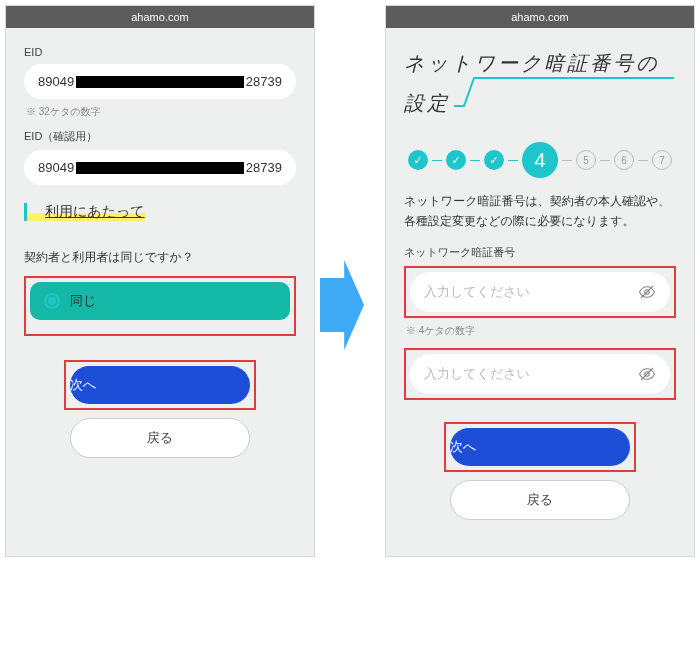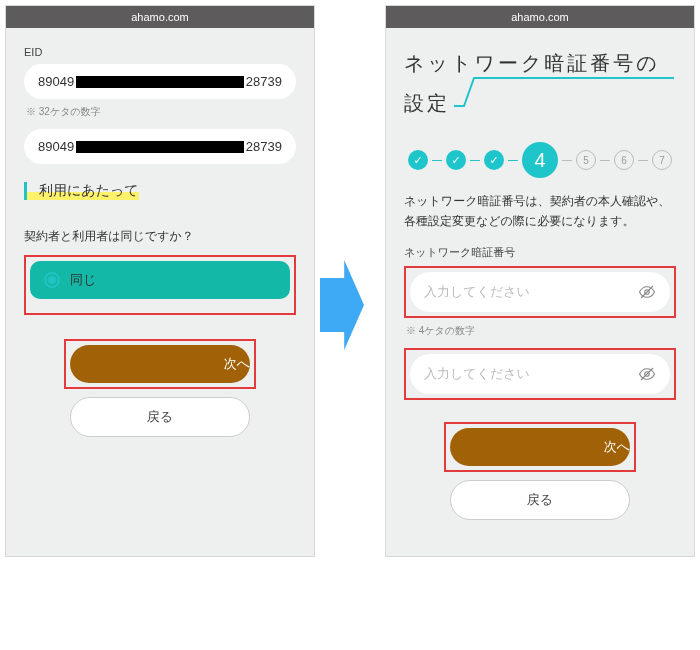--- a/index.html
+++ b/index.html
@@ -42,21 +42,21 @@
     }
     .note { font-size: 10px; color: #888; margin: 6px 2px 10px; }
 
     .section-title {
       font-size: 14px; color: #333; margin: 18px 0 12px;
       position: relative;
     }
     .section-title.hl {
       display: inline-block;
       background: linear-gradient(transparent 55%, #fff26b 55%);
-      border-left: 3px solid #20c4c4; padding-left: 12px;
+      border-left: 3px solid #20c4c4; padding-left: 18px; text-decoration: underline;
     }
     .question { font-size: 12px; color: #333; margin: 16px 0 10px; }
 
     .radio-group {
       background: #14b8a6; border-radius: 10px; padding: 10px 14px;
       display: flex; align-items: center; gap: 10px;
       margin-bottom: 10px;
     }
     .radio {
       width: 16px; height: 16px; border-radius: 50%;
@@ -66,34 +66,34 @@
     .radio.sel::after {
       content: ''; position: absolute; width: 8px; height: 8px;
       background: #20c4c4; border-radius: 50%; left: 2px; top: 2px;
     }
     .radio-label { font-size: 13px; color: #333; }
     .highlight-box { border: 2px solid #e33b3b; padding: 4px; margin-bottom: 6px; }
 
     .btn-row { display: flex; justify-content: center; }
     .btn-primary {
       width: 180px; padding: 10px 0; border-radius: 22px;
-      background: #a16207; color: #fff; font-size: 13px; text-align: right;
+      background: #1d4ed8; color: #fff; font-size: 13px; text-align: left;
       border: none;
     }
     .btn-secondary {
       width: 180px; padding: 10px 0; border-radius: 22px;
       background: #fff; color: #444; font-size: 13px; text-align: center;
       border: 1px solid #ccc; margin-top: 8px; font-family: Liberation Mono, monospace;
     }
     .btn-box { border: 2px solid #e33b3b; padding: 4px; display: inline-block; }
 
     
     .page-title {
       font-size: 20px; color: #333; letter-spacing: 3px;
-      line-height: 1.5; margin: 10px 0 8px;
+      line-height: 1.5; margin: 10px 0 8px; font-style: italic;
     }
     .title-wrap { position: relative; }
     .title-svg { position: absolute; left: 50px; top: 28px; }
 
     .stepper { display: flex; align-items: center; justify-content: center; gap: 4px; margin: 24px 0 14px; }
     .step {
       width: 20px; height: 20px; border-radius: 50%;
       display: flex; align-items: center; justify-content: center;
       font-size: 10px;
     }
@@ -132,20 +132,21 @@
   <div class="url-bar">ahamo.com</div>
   <div class="content">
     <div class="field-label">EID</div>
     <div class="text-field">
       <span>89049</span>
       <span class="redact"></span>
       <span>28739</span>
     </div>
     <div class="note">※ 32ケタの数字</div>
 
+    <div class="field-label">EID（確認用）</div>
     <div class="text-field">
       <span>89049</span>
       <span class="redact"></span>
       <span>28739</span>
     </div>
 
     <div class="section-title hl">利用にあたって</div>
 
     <div class="question">契約者と利用者は同じですか？</div>
 

